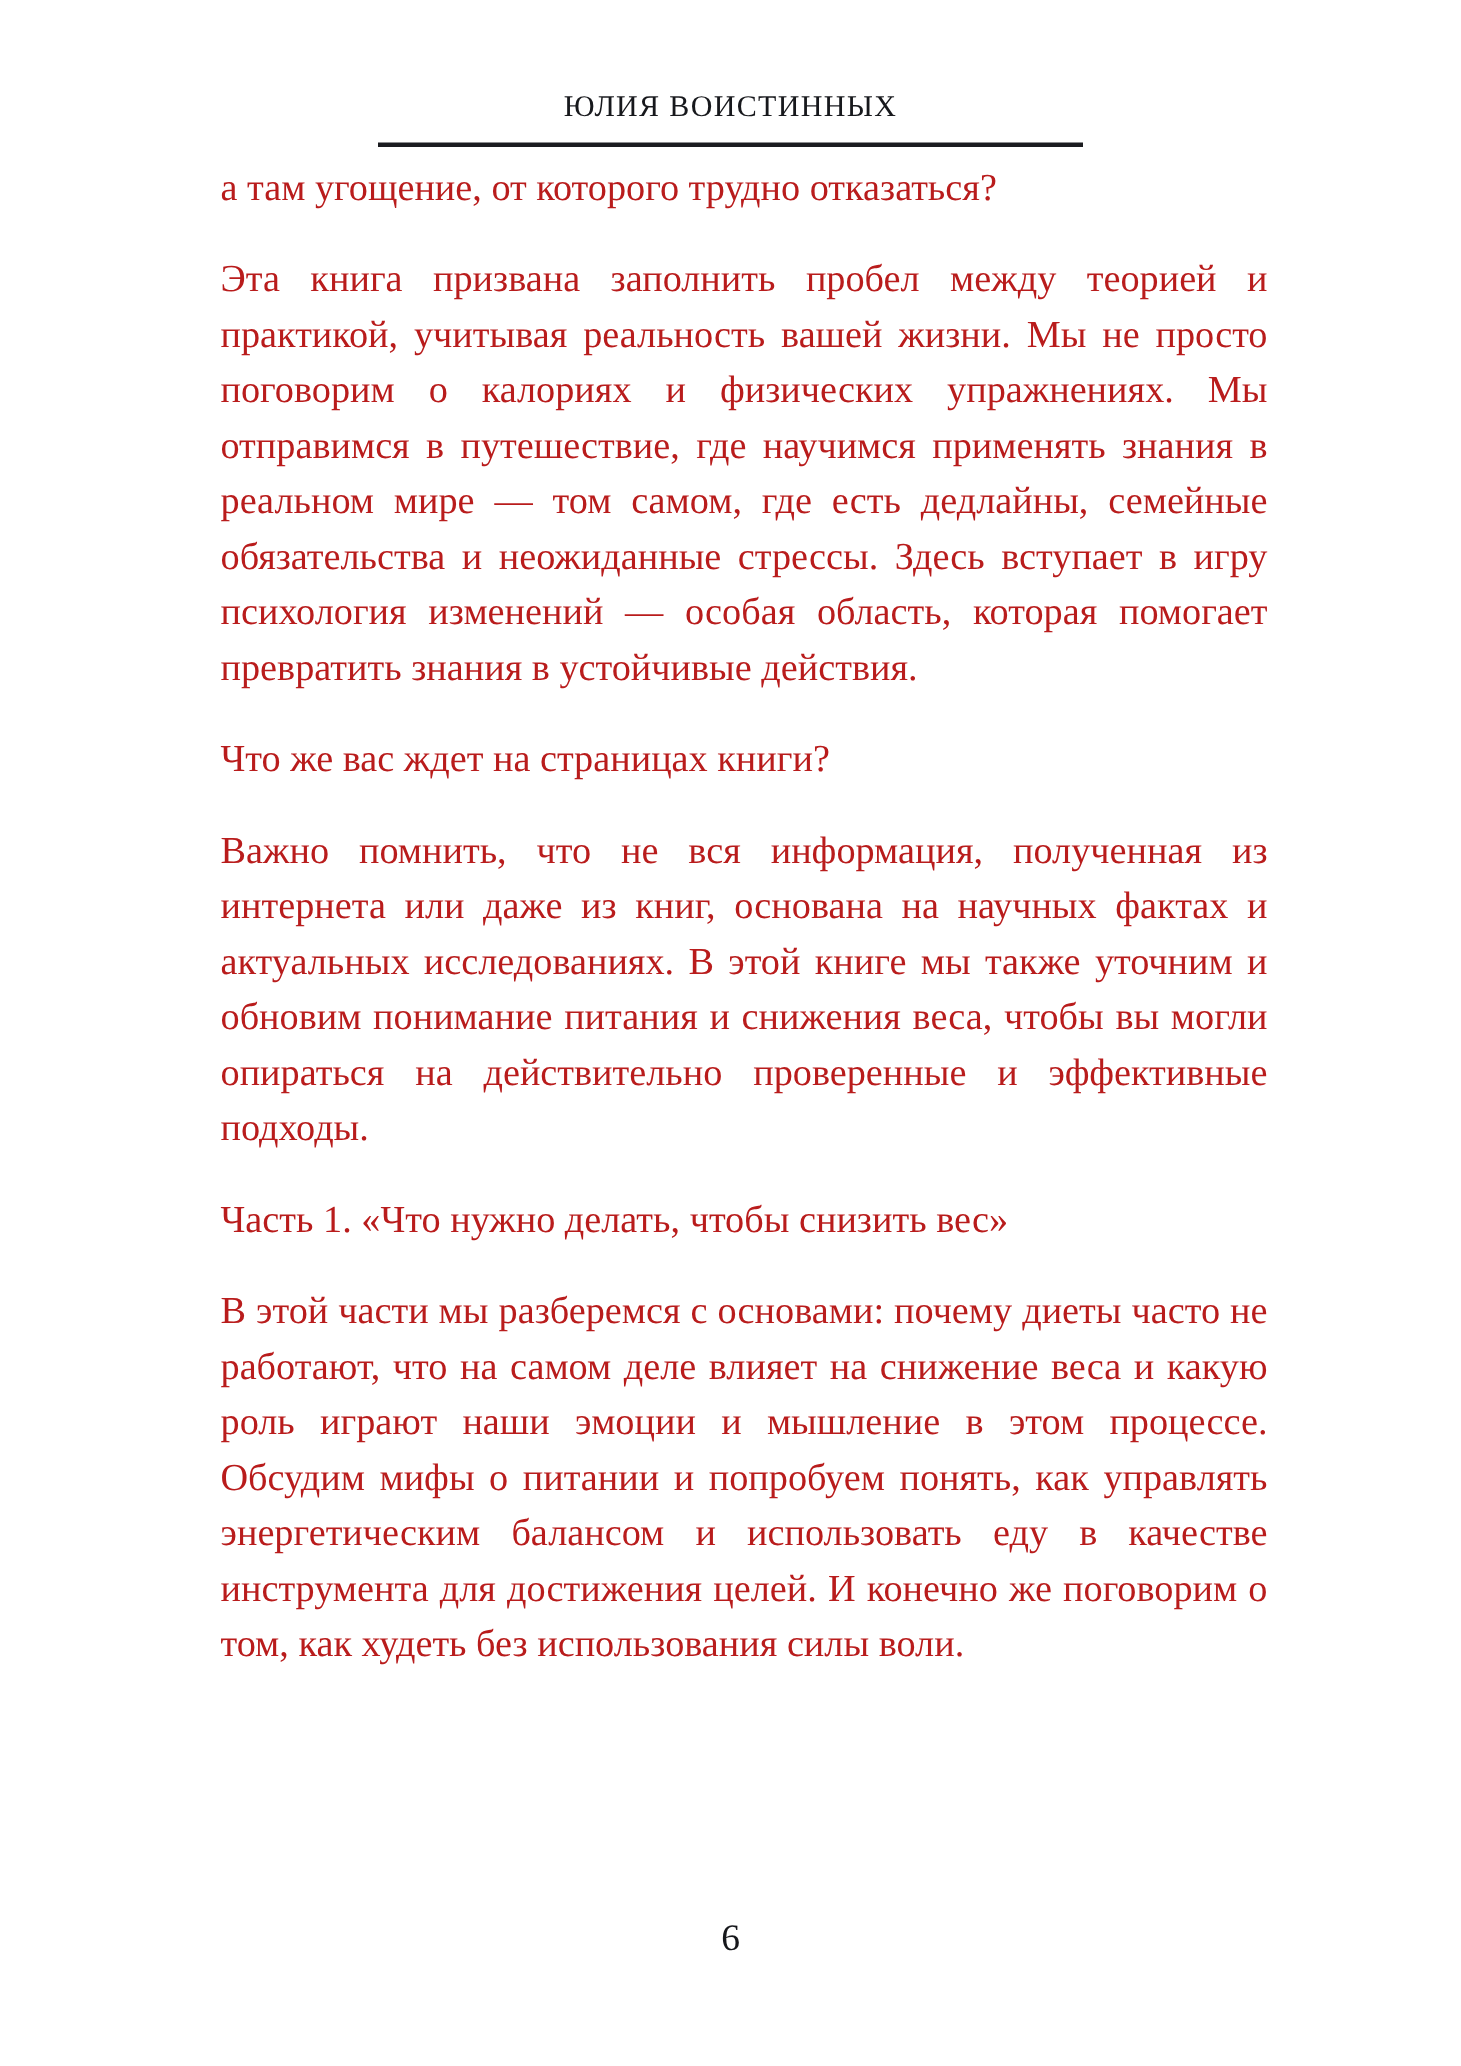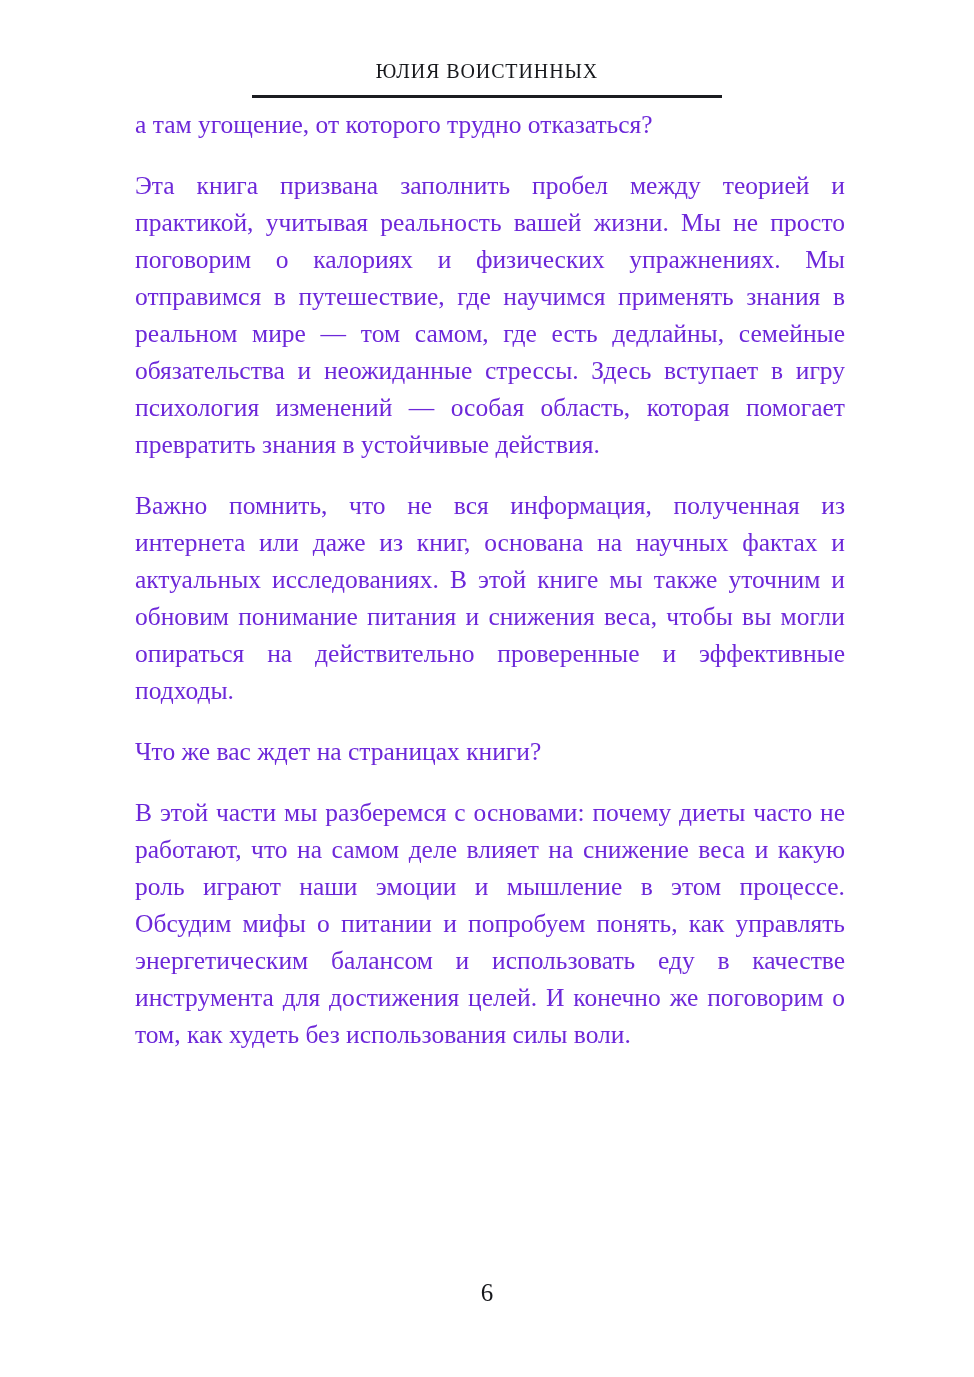--- a/index.html
+++ b/index.html
@@ -52,24 +52,24 @@
     position: absolute;
     top: 106px;
     left: 131px;
     width: 714px;
   }
 
   .para {
     font-family: "Liberation Serif", "DejaVu Serif", serif;
     font-size: 25.5px;
     line-height: 37px;
-    color: #6d28d9;
+    color: #b91c1c;
     text-align: justify;
     text-justify: inter-word;
-    margin: 0 0 24px 4px;
+    margin: 0 0 24px 16px;
     hyphens: manual;
     -webkit-hyphens: manual;
   }
 
   .para:last-child {
     margin-bottom: 0;
   }
 
   
   .para.flush {
@@ -99,22 +99,23 @@
 
   <div class="running-head">
     <span class="running-head-text">ЮЛИЯ ВОИСТИННЫХ</span>
   </div>
 
   <div class="header-rule"></div>
 
   <div class="text-column">
     <p class="para flush">а там угощение, от которого трудно отказаться?</p>
     <p class="para">Эта книга призвана заполнить пробел между теорией и практикой, учитывая реальность вашей жизни. Мы не просто поговорим о калориях и физических упражнениях. Мы отправимся в путешествие, где научимся применять знания в реальном мире — том самом, где есть дедлайны, семейные обязательства и неожиданные стрессы. Здесь вступает в игру психология изменений — особая область, которая помогает превратить знания в устойчивые действия.</p>
+    <p class="para flush">Что же вас ждет на страницах книги?</p>
     <p class="para">Важно помнить, что не вся информация, полученная из интернета или даже из книг, основана на научных фактах и актуальных исследованиях. В этой книге мы также уточним и обновим понимание питания и снижения веса, чтобы вы могли опираться на действительно проверенные и эффективные подходы.</p>
-    <p class="para flush">Что же вас ждет на страницах книги?</p>
+    <p class="para flush">Часть 1. «Что нужно делать, чтобы снизить вес»</p>
     <p class="para">В этой части мы разберемся с основами: почему диеты часто не работают, что на самом деле влияет на снижение веса и какую роль играют наши эмоции и мышление в этом процессе. Обсудим мифы о питании и попробуем понять, как управлять энергетическим балансом и использовать еду в качестве инструмента для достижения целей. И конечно же поговорим о том, как худеть без использования силы воли.</p>
   </div>
 
   <div class="folio">
     <span class="folio-number">6</span>
   </div>
 
 </div>
 
 </body></html>

